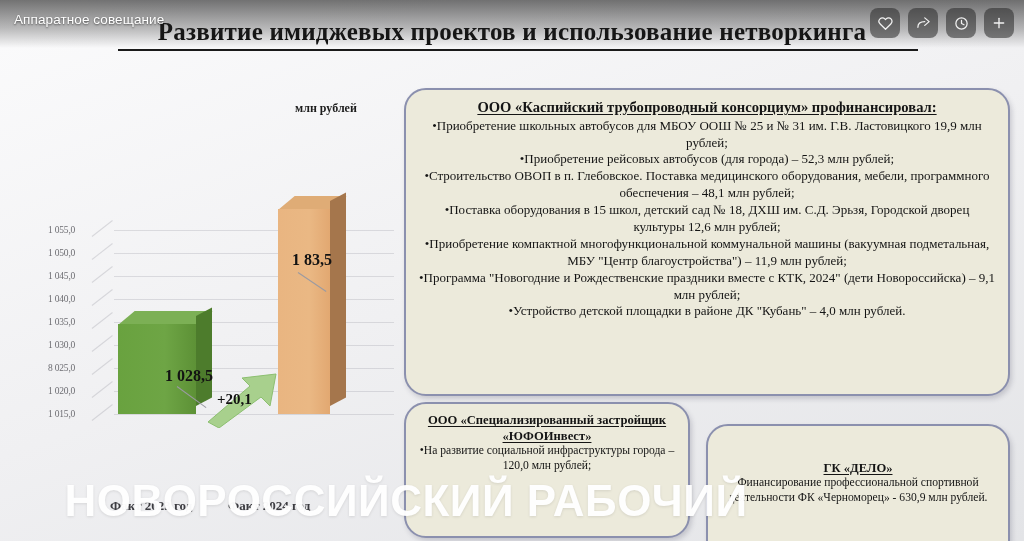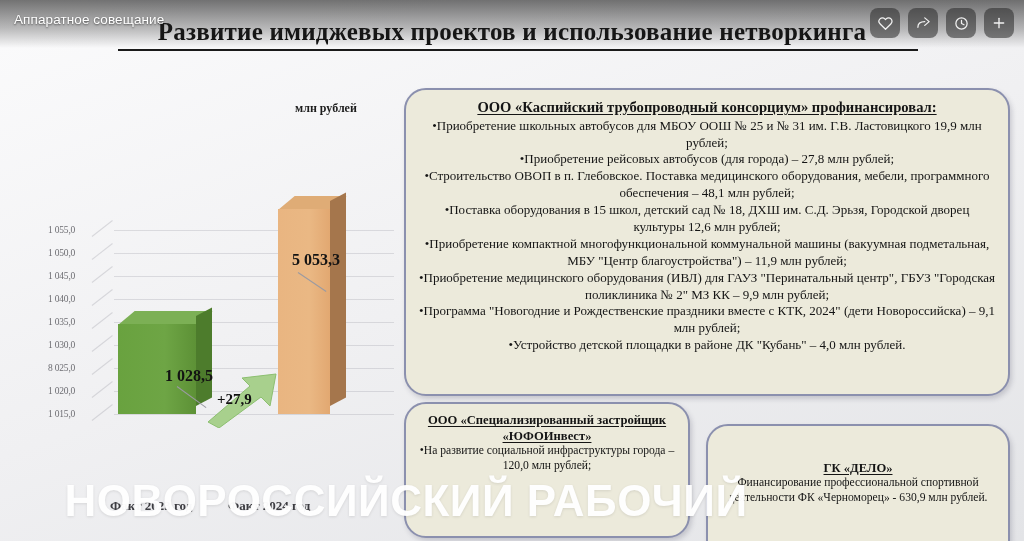--- a/index.html
+++ b/index.html
@@ -218,39 +218,38 @@
       <div class="bar" id="bar2024">
         <div class="top"></div>
         <div class="side"></div>
         <div class="front"></div>
       </div>
 
       <div class="leader" style="left:167px;top:300px;width:36px;transform:rotate(36deg)"></div>
       <div class="leader" style="left:288px;top:186px;width:34px;transform:rotate(34deg)"></div>
 
       <div class="val" id="val2023">1 028,5</div>
-      <div class="val" id="val2024">5 053,3</div>
+      <div class="val" id="val2024">1 83,5</div>
 
       <svg id="arrow" viewBox="0 0 76 56">
         <path d="M2 50 L44 14 L36 6 L70 2 L64 34 L55 25 L13 56 Z" fill="#a8d08d" stroke="#8cbf70" stroke-width="1"></path>
       </svg>
-      <div id="delta">+27,9</div>
+      <div id="delta">+20,1</div>
 
       <div class="xlab" id="xlab1">Факт 2023 год</div>
       <div class="xlab" id="xlab2">Факт 2024 год</div>
     </div>
 
     <div class="box" id="box-main">
       <div class="bx-head">ООО «Каспийский трубопроводный консорциум» профинансировал:</div>
       <div class="bx-line">•Приобретение школьных автобусов  для МБОУ ООШ № 25 и № 31 им. Г.В. Ластовицкого   19,9 млн рублей;</div>
-      <div class="bx-line">•Приобретение рейсовых автобусов (для города) – 27,8 млн рублей;</div>
+      <div class="bx-line">•Приобретение рейсовых автобусов (для города) – 52,3 млн рублей;</div>
       <div class="bx-line">•Строительство ОВОП в п. Глебовское. Поставка медицинского оборудования, мебели, программного обеспечения – 48,1 млн рублей;</div>
       <div class="bx-line">•Поставка оборудования в 15 школ, детский сад № 18, ДХШ им. С.Д. Эрьзя, Городской дворец культуры   12,6 млн рублей;</div>
       <div class="bx-line">•Приобретение компактной многофункциональной коммунальной машины (вакуумная подметальная, МБУ "Центр благоустройства") – 11,9 млн рублей;</div>
-      <div class="bx-line">•Приобретение медицинского оборудования (ИВЛ) для ГАУЗ "Перинатальный центр", ГБУЗ "Городская поликлиника № 2" МЗ КК – 9,9 млн рублей;</div>
       <div class="bx-line">•Программа "Новогодние и Рождественские праздники вместе с КТК, 2024" (дети Новороссийска) – 9,1 млн рублей;</div>
       <div class="bx-line">•Устройство детской площадки в районе ДК "Кубань" – 4,0 млн рублей.</div>
     </div>
 
     <div class="box" id="box-left">
       <div class="bx-head">ООО «Специализированный застройщик «ЮФОИнвест»</div>
       <div class="bx-line">•На развитие социальной инфраструктуры города – 120,0 млн рублей;</div>
     </div>
 
     <div class="box" id="box-right">

